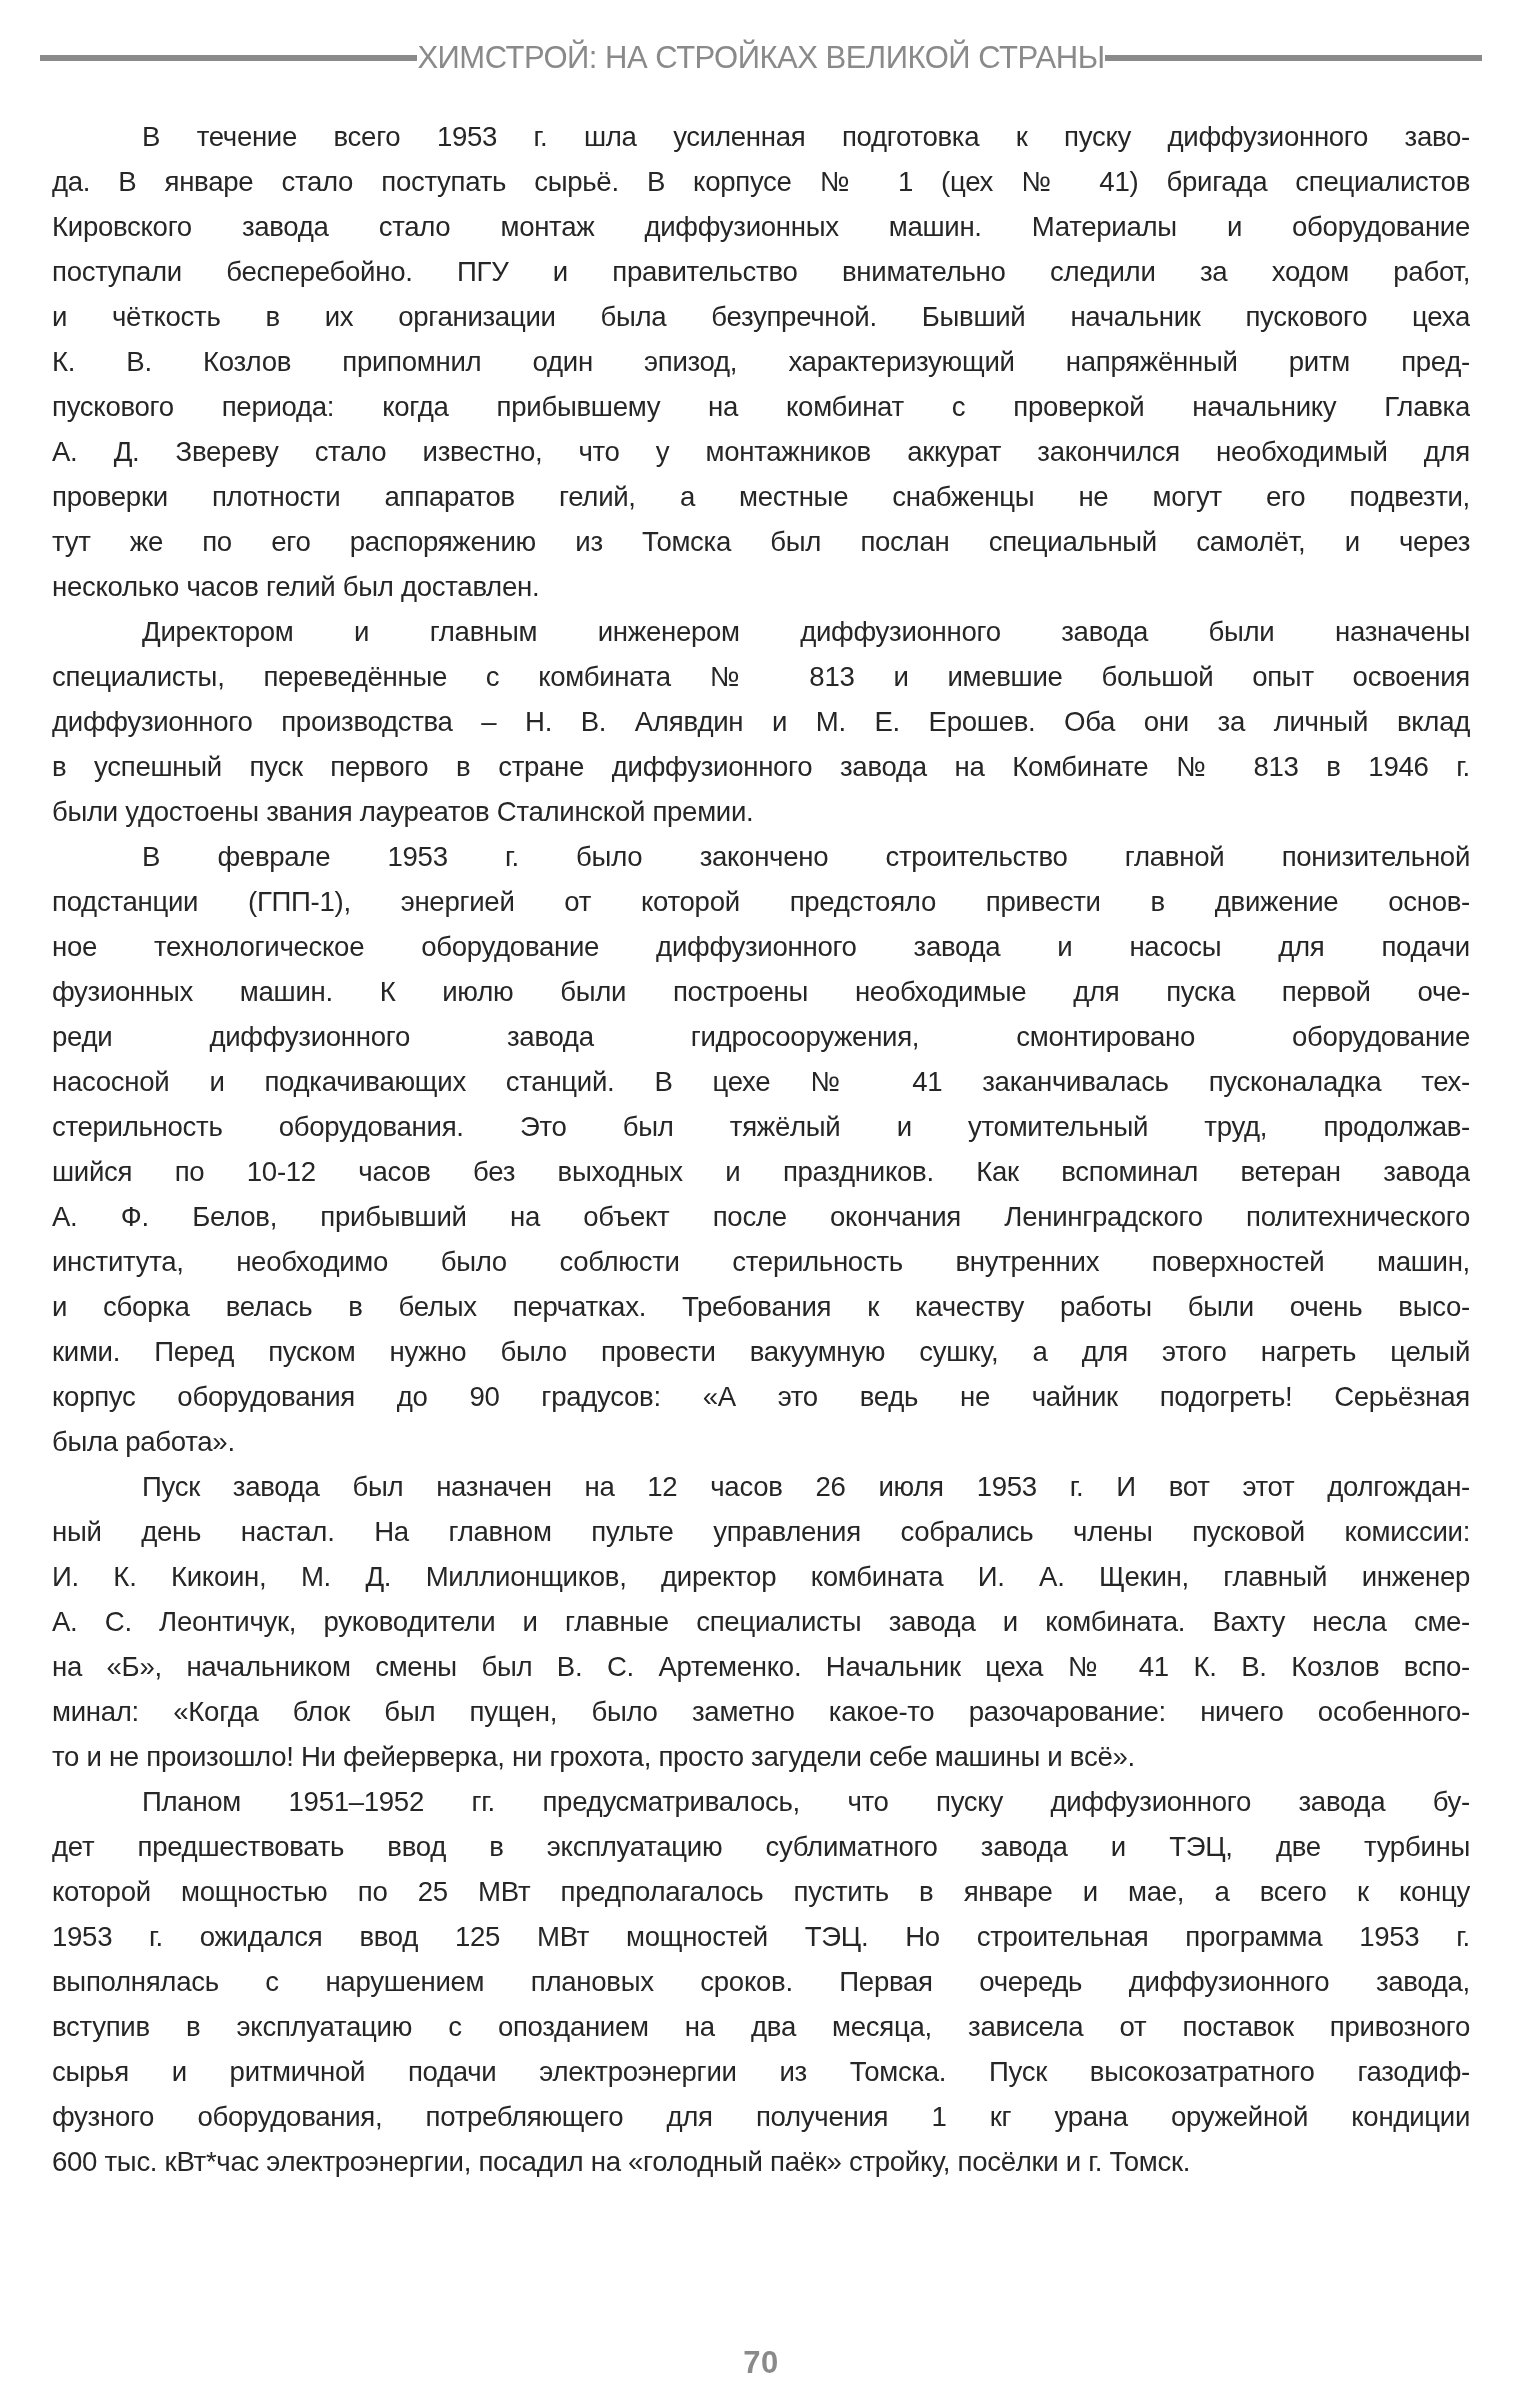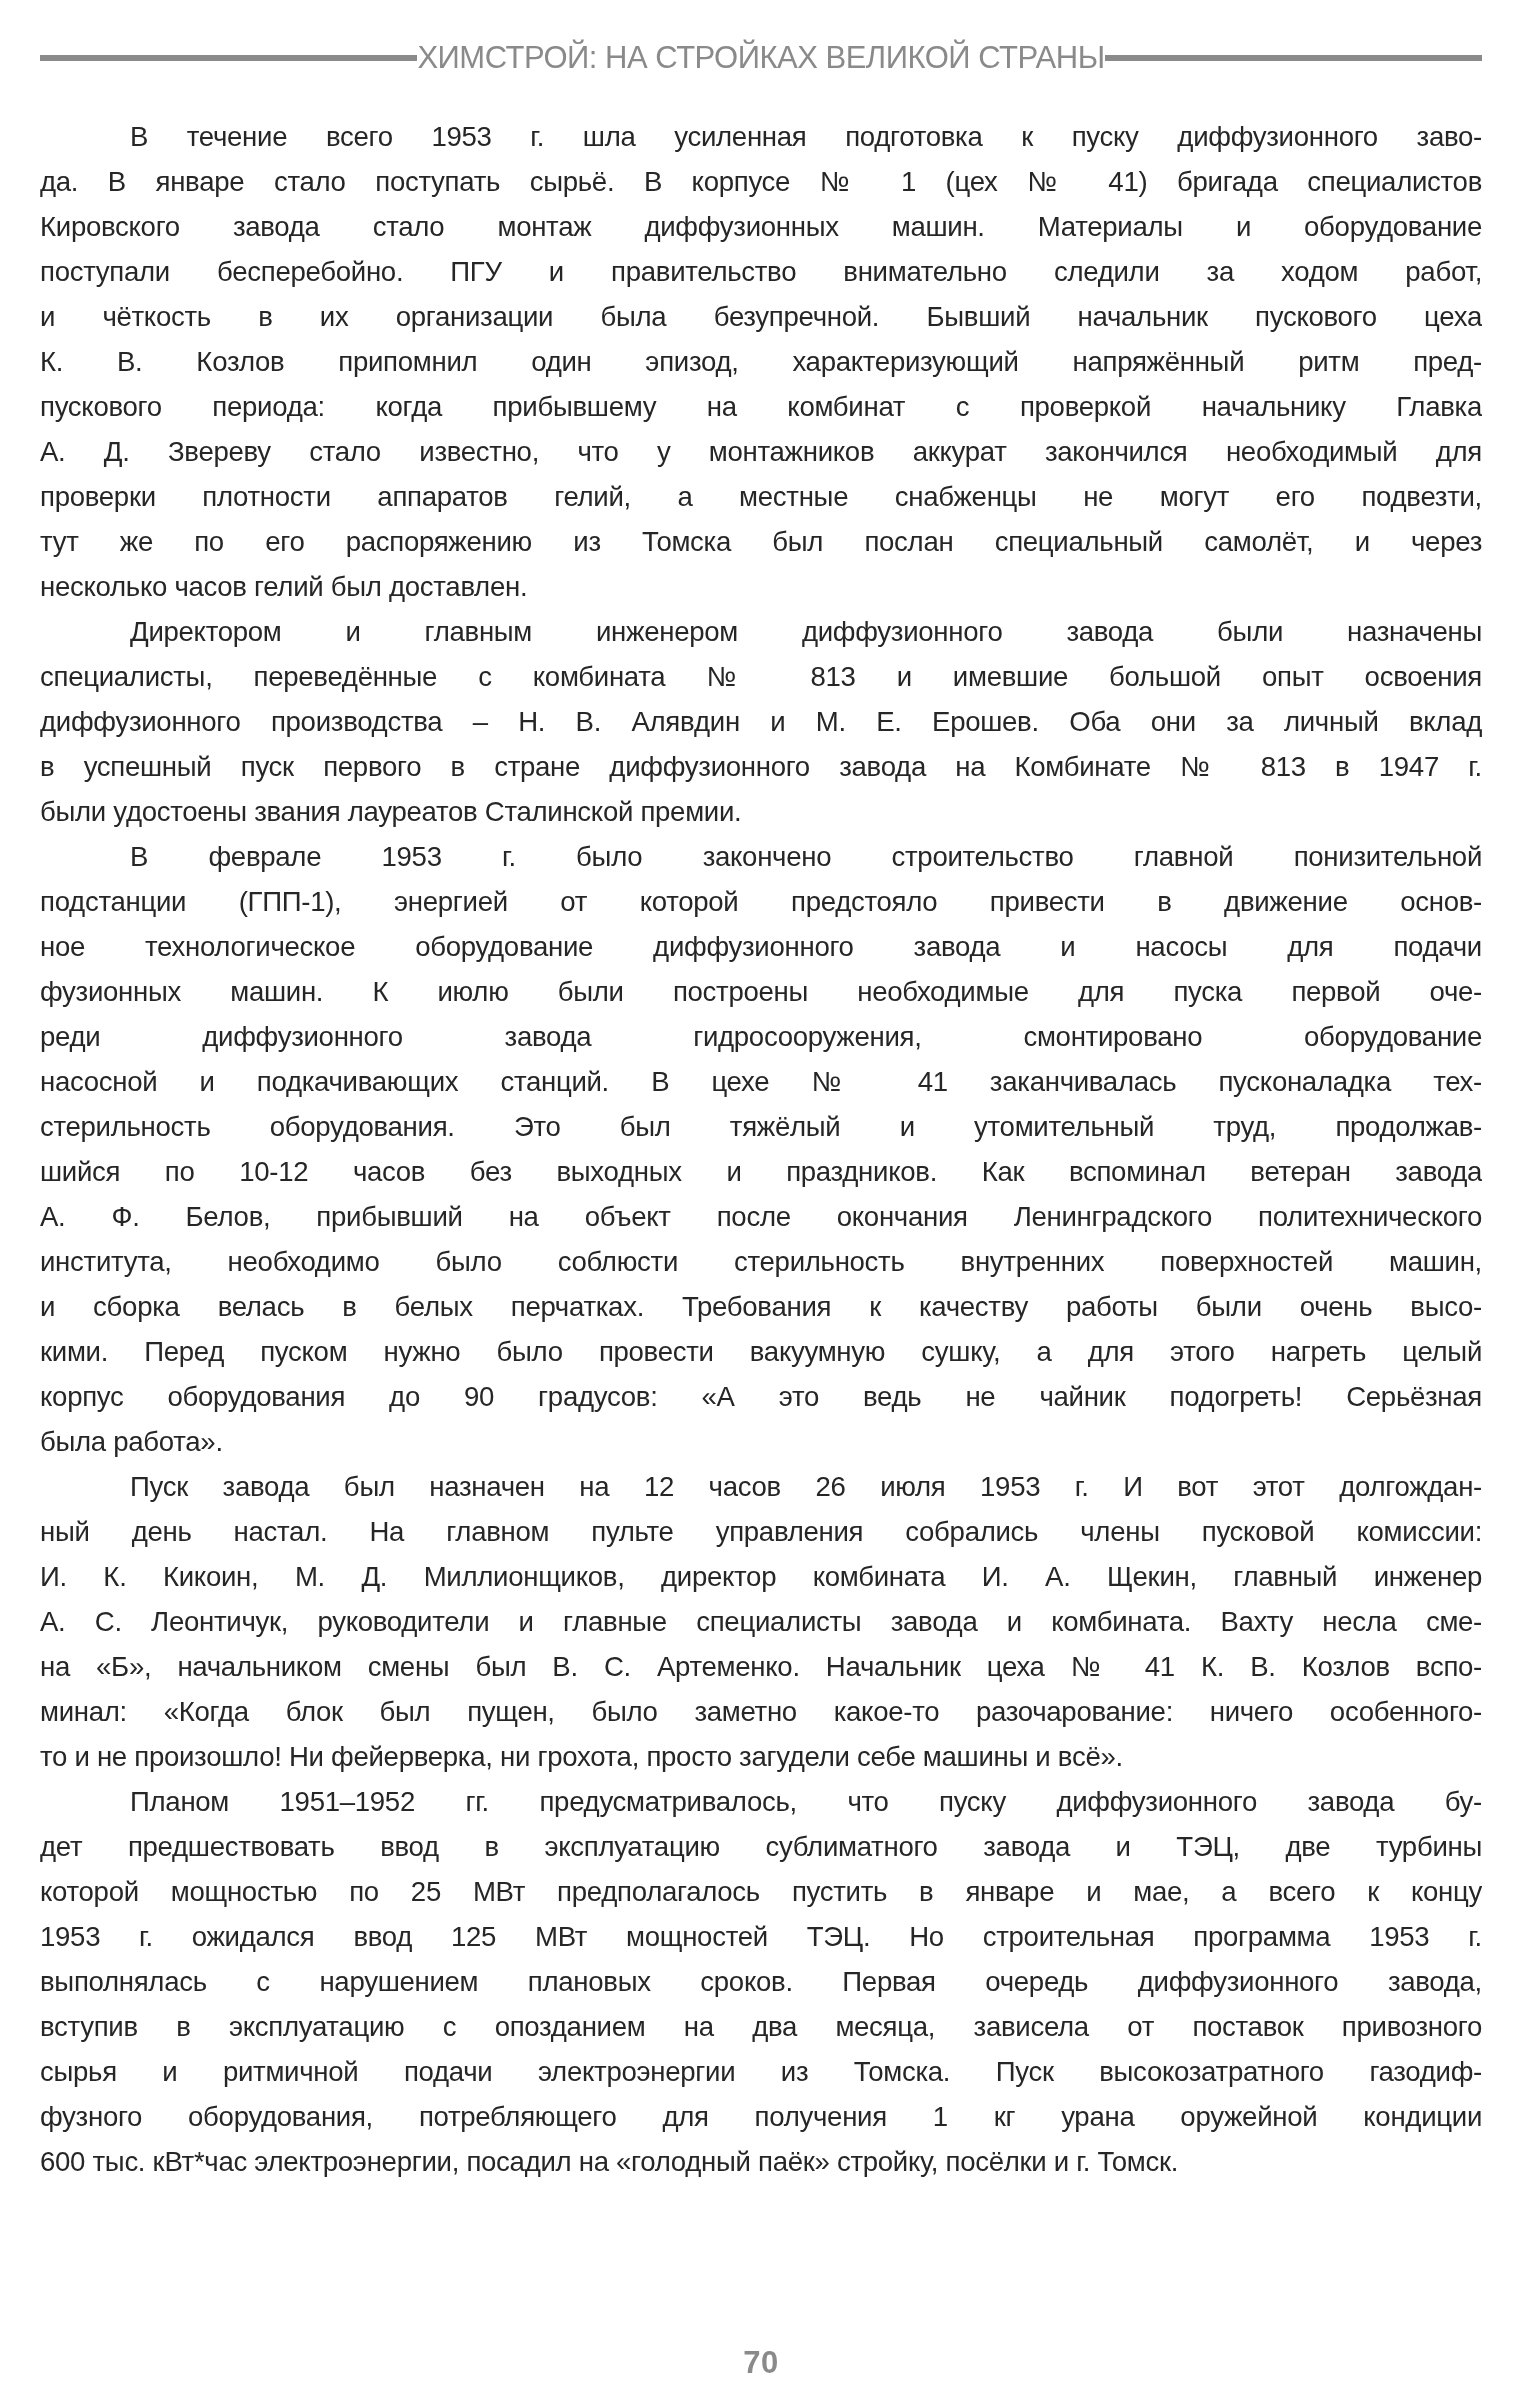--- a/index.html
+++ b/index.html
@@ -32,21 +32,21 @@
   .running-title {
     white-space: nowrap;
     color: var(--accent, #8a8a8a);
     font-size: 31px;
     font-weight: 500;
     letter-spacing: -0.5px;
   }
   
   .content {
     margin-top: 36px;
-    padding: 0 40px;
+    padding: 0 52px;
   }
   .para { margin: 0; }
   .line {
     font-size: 27.6px;
     line-height: 45px;
     letter-spacing: -0.3px;
     text-align: justify;
     text-align-last: justify;
     white-space: normal;
     overflow: hidden;
@@ -90,21 +90,21 @@
         <div class="line">пускового периода: когда прибывшему на комбинат с проверкой начальнику Главка</div>
         <div class="line">А. Д. Звереву стало известно, что у монтажников аккурат закончился необходимый для</div>
         <div class="line">проверки плотности аппаратов гелий, а местные снабженцы не могут его подвезти,</div>
         <div class="line">тут же по его распоряжению из Томска был послан специальный самолёт, и через</div>
         <div class="line last">несколько часов гелий был доставлен.</div>
       </div>
       <div class="para">
         <div class="line indent">Директором и главным инженером диффузионного завода были назначены</div>
         <div class="line">специалисты, переведённые с комбината № 813 и имевшие большой опыт освоения</div>
         <div class="line">диффузионного производства – Н. В. Алявдин и М. Е. Ерошев. Оба они за личный вклад</div>
-        <div class="line">в успешный пуск первого в стране диффузионного завода на Комбинате № 813 в 1947 г.</div>
+        <div class="line">в успешный пуск первого в стране диффузионного завода на Комбинате № 813 в 1946 г.</div>
         <div class="line last">были удостоены звания лауреатов Сталинской премии.</div>
       </div>
       <div class="para">
         <div class="line indent">В феврале 1953 г. было закончено строительство главной понизительной</div>
         <div class="line">подстанции (ГПП-1), энергией от которой предстояло привести в движение основ-</div>
         <div class="line">ное технологическое оборудование диффузионного завода и насосы для подачи</div>
         <div class="line">фузионных машин. К июлю были построены необходимые для пуска первой оче-</div>
         <div class="line">реди диффузионного завода гидросооружения, смонтировано оборудование</div>
         <div class="line">насосной и подкачивающих станций. В цехе № 41 заканчивалась пусконаладка тех-</div>
         <div class="line">стерильность оборудования. Это был тяжёлый и утомительный труд, продолжав-</div>

